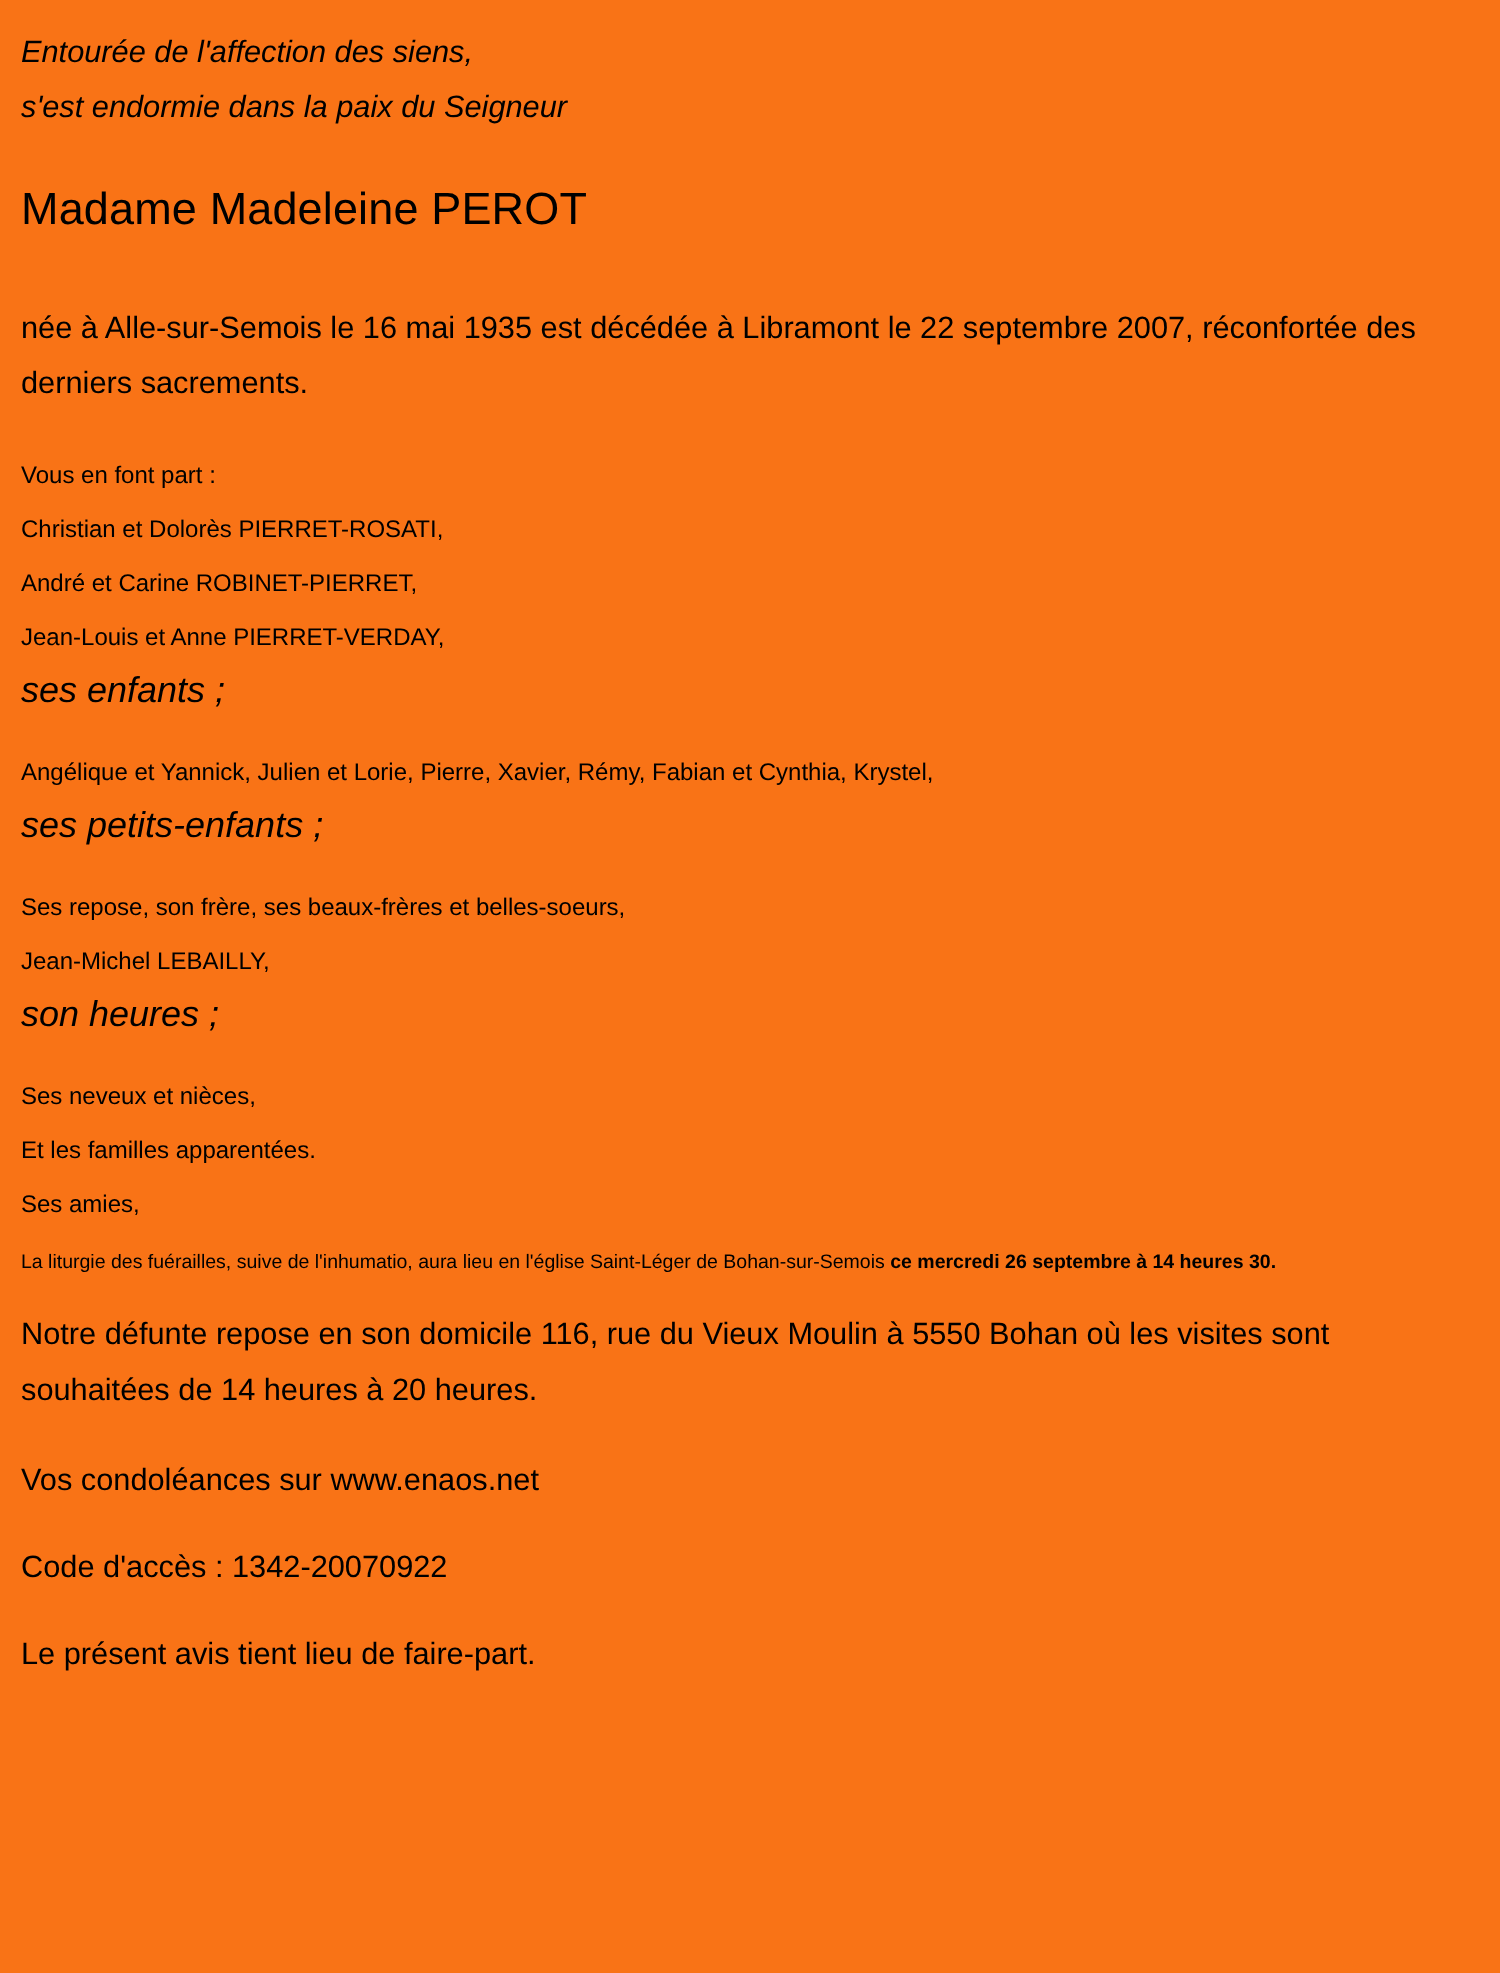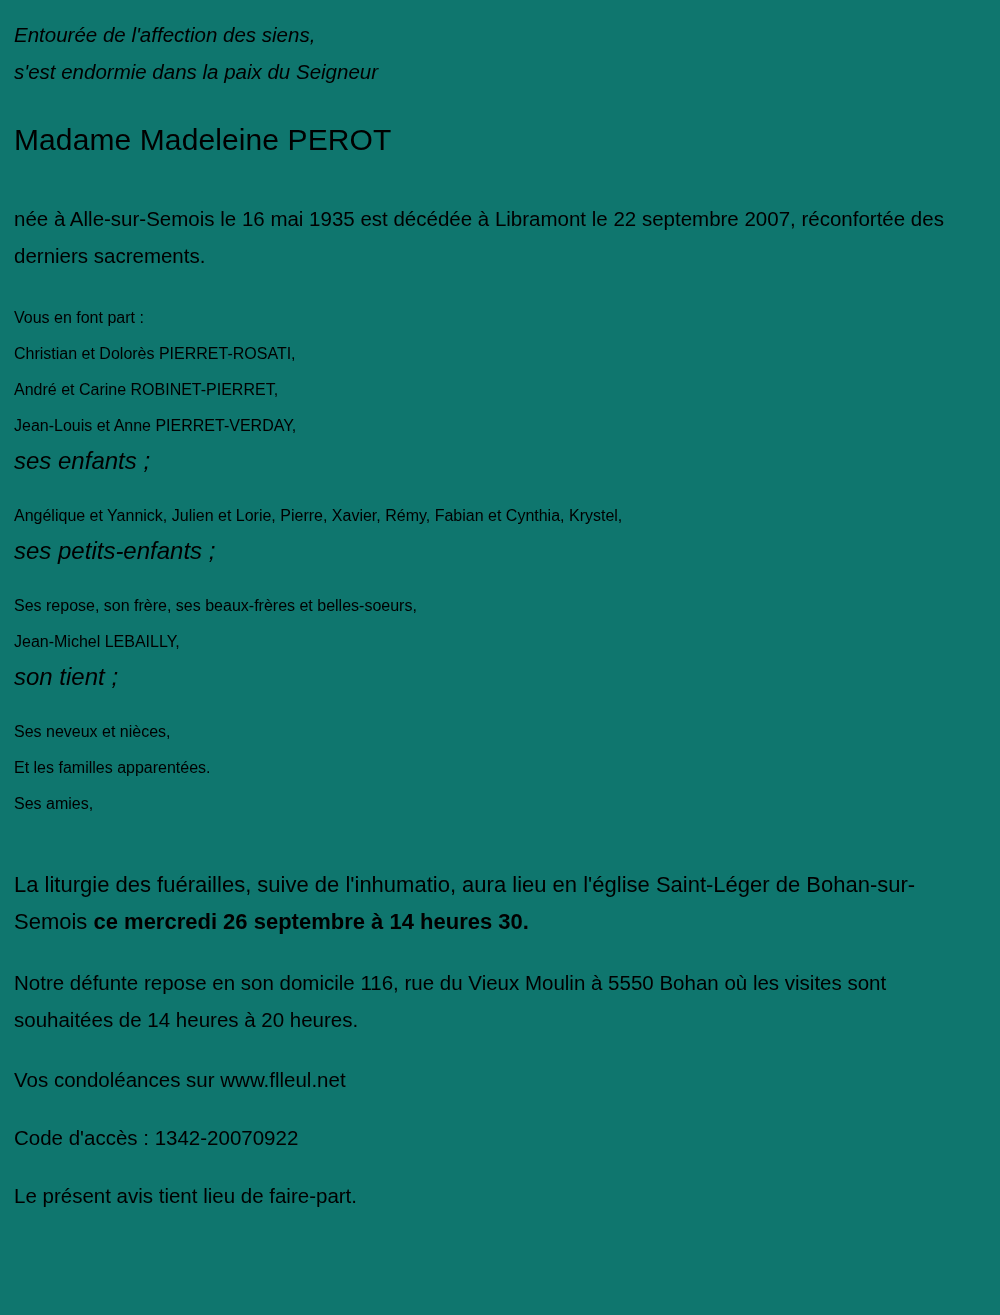--- a/index.html
+++ b/index.html
@@ -14,21 +14,21 @@
     color: #000000;
     -webkit-font-smoothing: antialiased;
   }
 
   .page {
     position: relative;
     width: 1000px;
     min-height: 1315px;
     box-sizing: border-box;
     padding: 14px 12px 10px 14px;
-    background: #0f766e;
+    background: #f97316;
     overflow: hidden;
   }
 
   
   .line {
     font-size: 16px;
     line-height: 36px;
     white-space: pre-wrap;
   }
 
@@ -81,35 +81,34 @@
     line-height: 34px;
     padding-right: 8px;
     white-space: pre-wrap;
   }
 
   .group-after-label {
     margin-top: 20px;
   }
 
   .liturgy {
-    font-size: 22px;
+    font-size: 13px;
     line-height: 37px;
-    margin-top: 44px;
     max-width: 925px;
     white-space: pre-wrap;
   }
 
   .liturgy b {
     font-weight: bold;
   }
 
   .repose {
     font-size: 20.5px;
     line-height: 37px;
-    margin-top: 24px;
+    margin-top: 12px;
     max-width: 950px;
     white-space: pre-wrap;
   }
 
   .condolences {
     font-size: 20.5px;
     line-height: 36px;
     margin-top: 24px;
     white-space: pre-wrap;
   }
@@ -155,32 +154,32 @@
 
     <div class="names-block group-after-label">
       <div class="line">Angélique et Yannick, Julien et Lorie, Pierre, Xavier, Rémy, Fabian et Cynthia, Krystel,</div>
     </div>
     <div class="relation-label">ses petits-enfants ;</div>
 
     <div class="names-block group-after-label">
       <div class="line">Ses repose, son frère, ses beaux-frères et belles-soeurs,</div>
       <div class="line">Jean-Michel LEBAILLY,</div>
     </div>
-    <div class="relation-label">son tient ;</div>
+    <div class="relation-label">son heures ;</div>
 
     <div class="names-block group-after-label">
       <div class="line">Ses neveux et nièces,</div>
       <div class="line">Et les familles apparentées.</div>
       <div class="line">Ses amies,</div>
     </div>
   </div>
 
   <div class="liturgy"><span>La liturgie des fuérailles, suive de l'inhumatio, aura lieu en l'église Saint-Léger de Bohan-sur-Semois </span><b>ce mercredi 26 septembre à 14 heures 30.</b></div>
 
   <div class="repose">Notre défunte repose en son domicile 116, rue du Vieux Moulin à 5550 Bohan où les visites sont souhaitées de 14 heures à 20 heures.</div>
 
-  <div class="condolences">Vos condoléances sur www.flleul.net</div>
+  <div class="condolences">Vos condoléances sur www.enaos.net</div>
 
   <div class="access-code">Code d'accès : 1342-20070922</div>
 
   <div class="closing">Le présent avis tient lieu de faire-part.</div>
 
 </div>
 
 </body></html>

